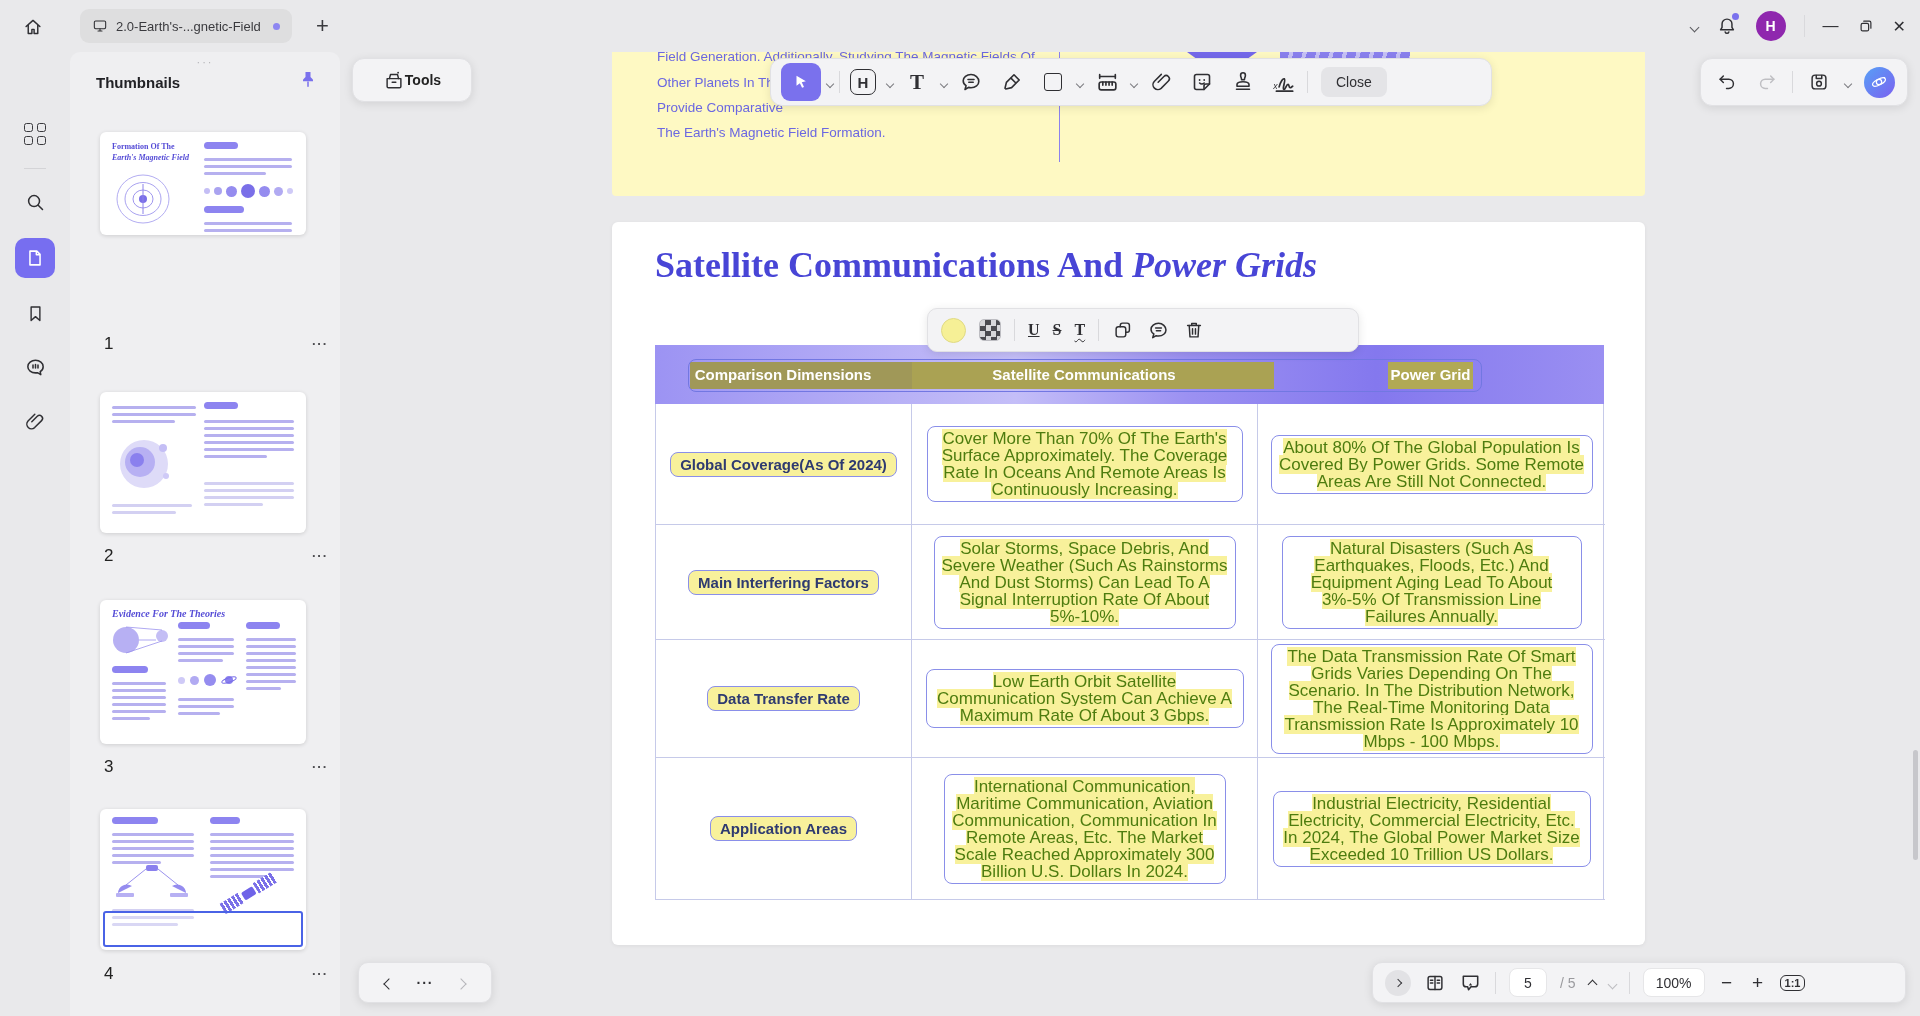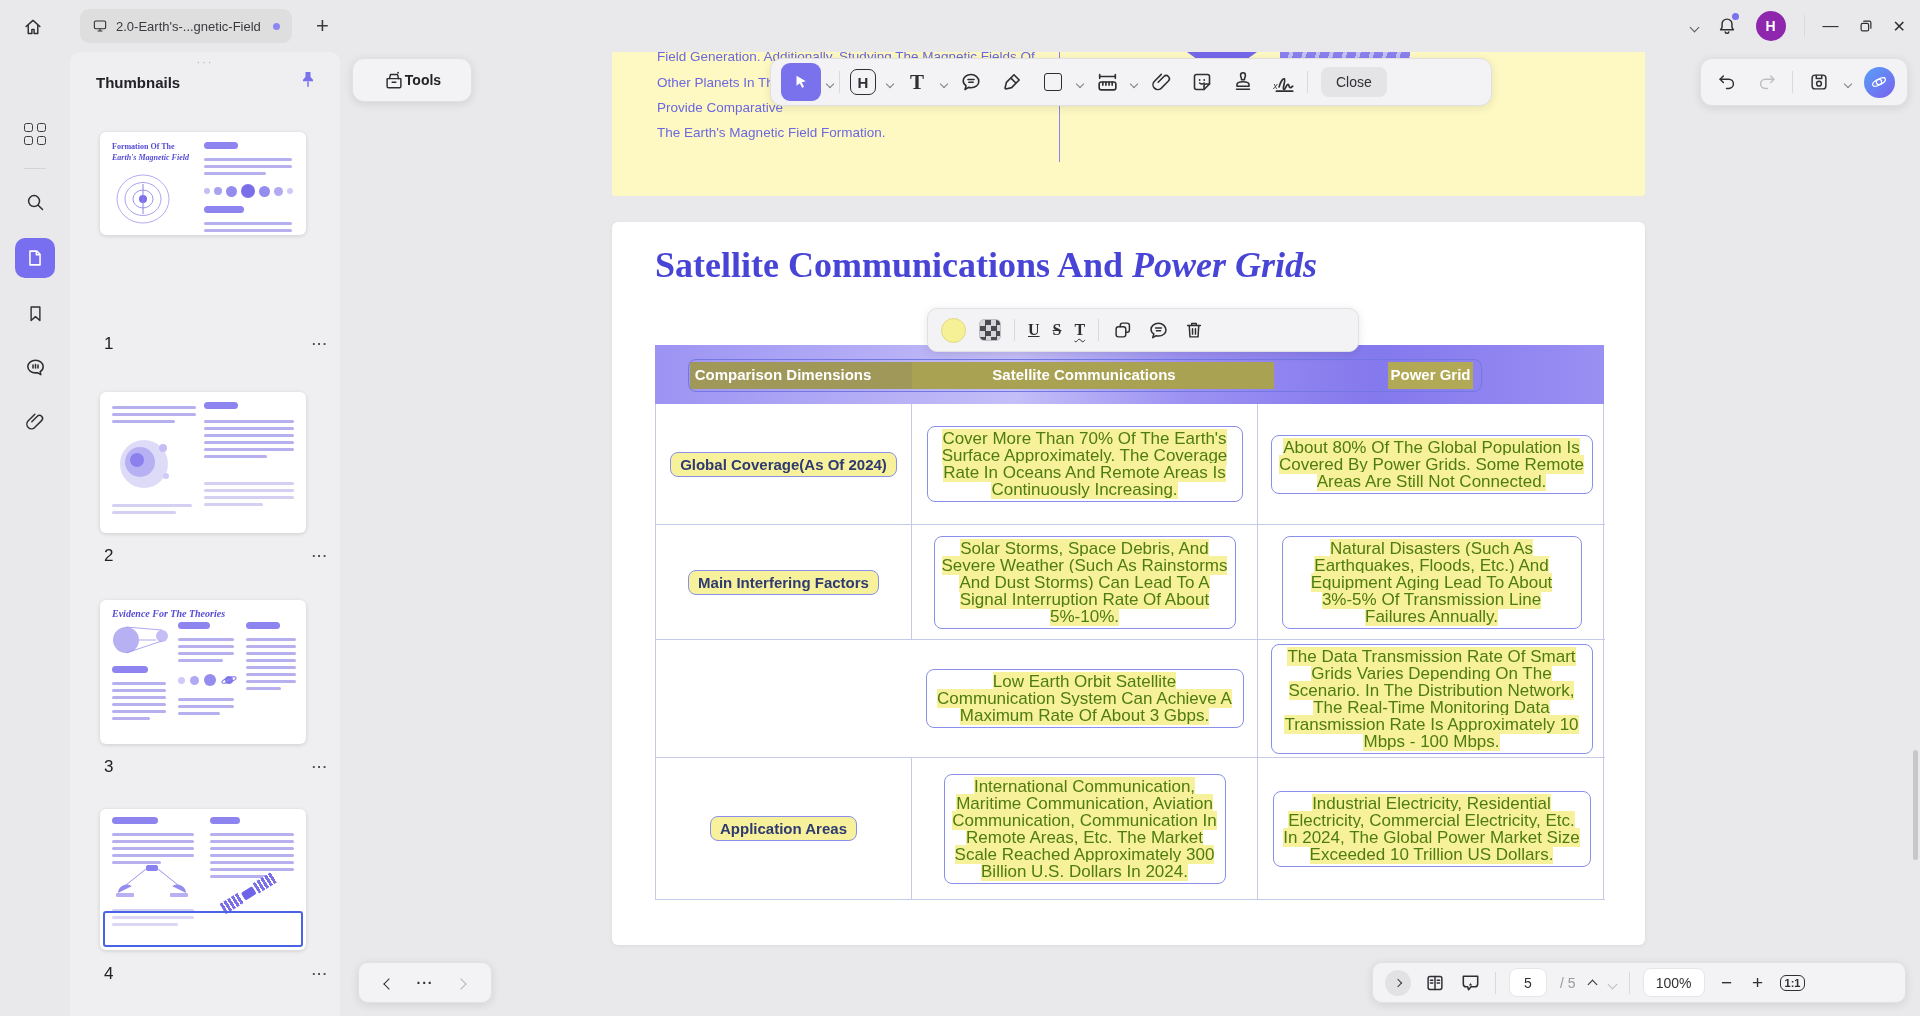--- a/index.html
+++ b/index.html
@@ -539,20 +539,23 @@
             </div>
           <div class="tcell c2">
               <span class="note" style="max-width:302px"><span>Solar Storms, Space Debris, And Severe Weather (Such As Rainstorms And Dust Storms) Can Lead To A Signal Interruption Rate Of About 5%-10%.</span></span>
             </div>
           <div class="tcell c3">
               <span class="note" style="max-width:300px"><span>Natural Disasters (Such As Earthquakes, Floods, Etc.) And Equipment Aging Lead To About 3%-5% Of Transmission Line Failures Annually.</span></span>
             </div>
         </div>
 
         <div class="trow" style="top:236px;height:118px">
+          <div class="tcell c1">
+              <span class="lbl">Data Transfer Rate</span>
+            </div>
           <div class="tcell c2">
               <span class="note" style="max-width:318px"><span>Low Earth Orbit Satellite Communication System Can Achieve A Maximum Rate Of About 3 Gbps.</span></span>
             </div>
           <div class="tcell c3">
               <span class="note" style="max-width:322px"><span>The Data Transmission Rate Of Smart Grids Varies Depending On The Scenario. In The Distribution Network, The Real-Time Monitoring Data Transmission Rate Is Approximately 10 Mbps - 100 Mbps.</span></span>
             </div>
         </div>
 
         <div class="trow" style="top:354px;height:142px">
           <div class="tcell c1">

